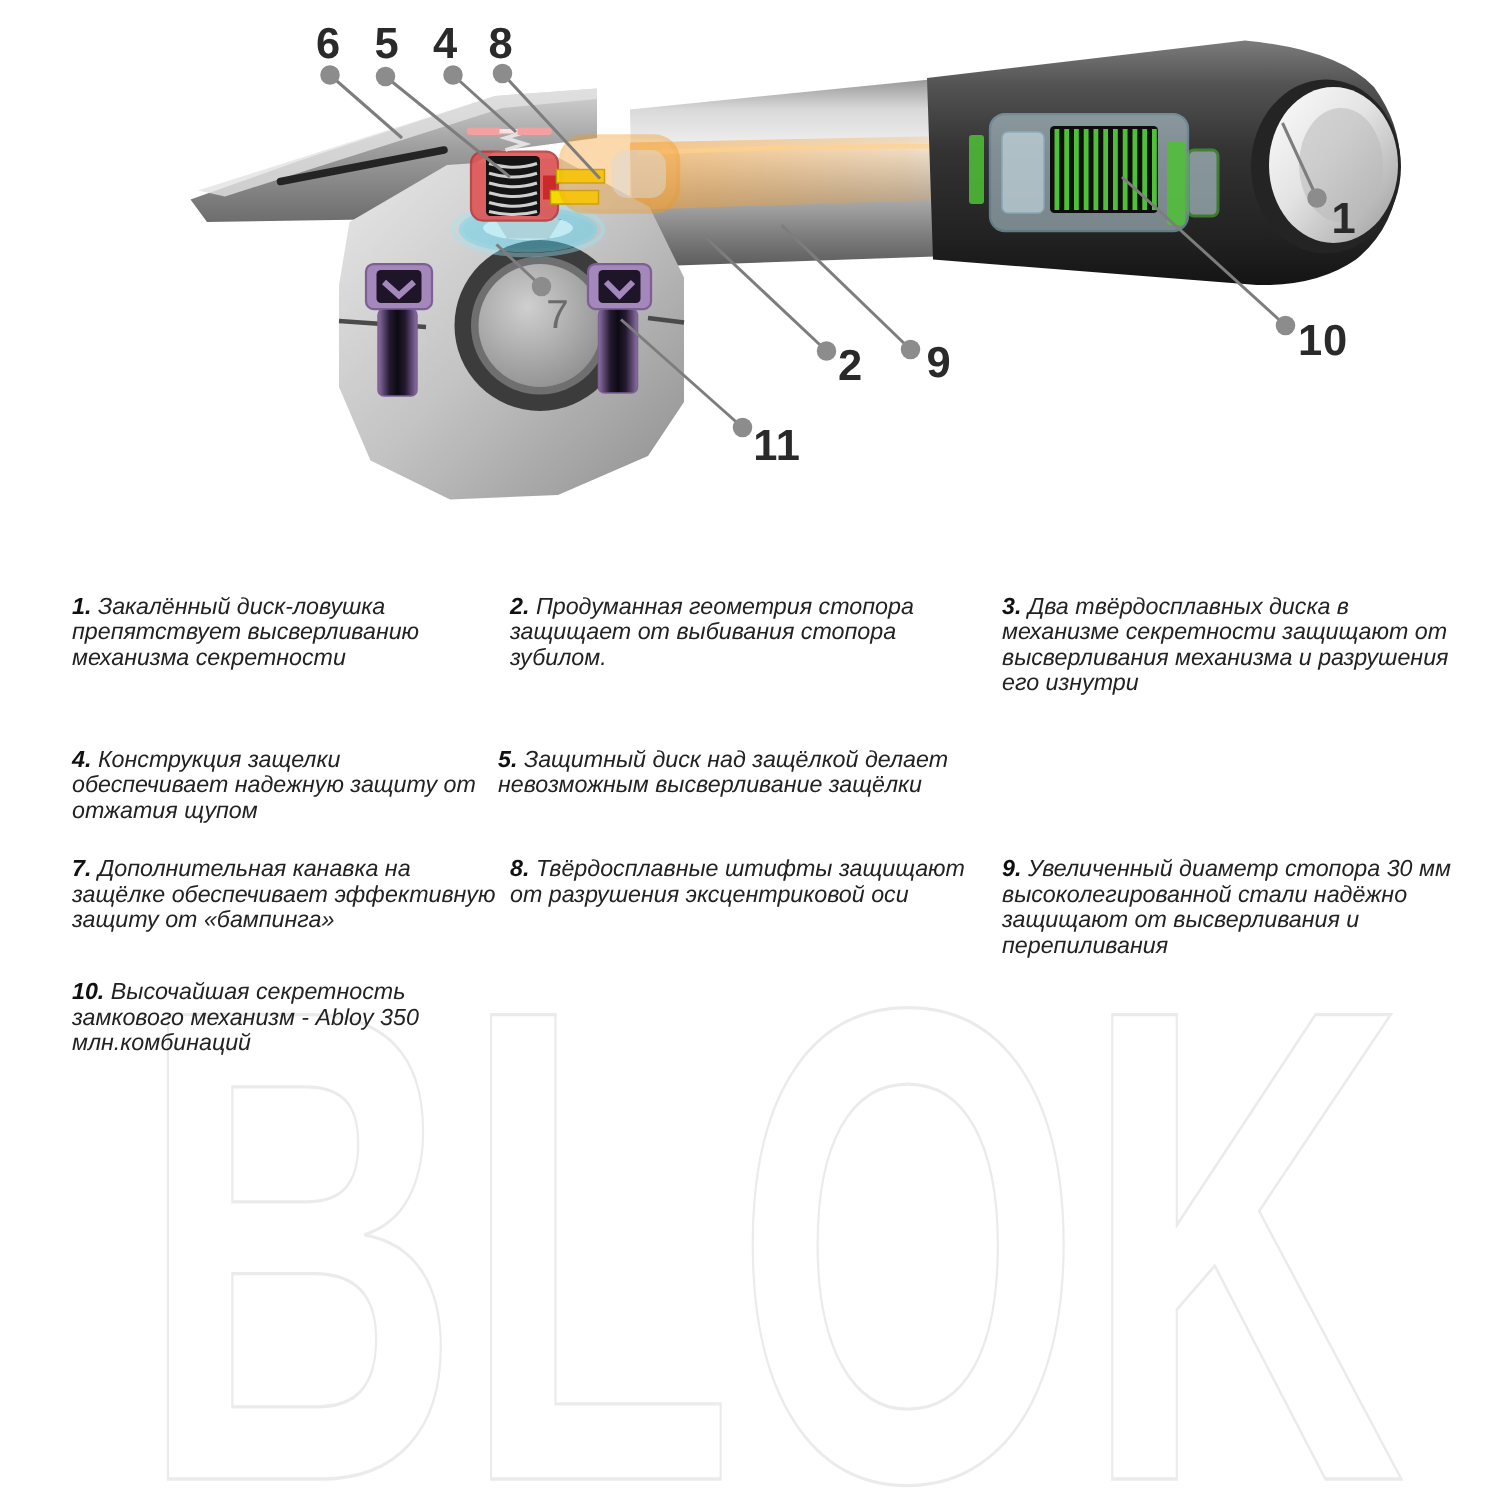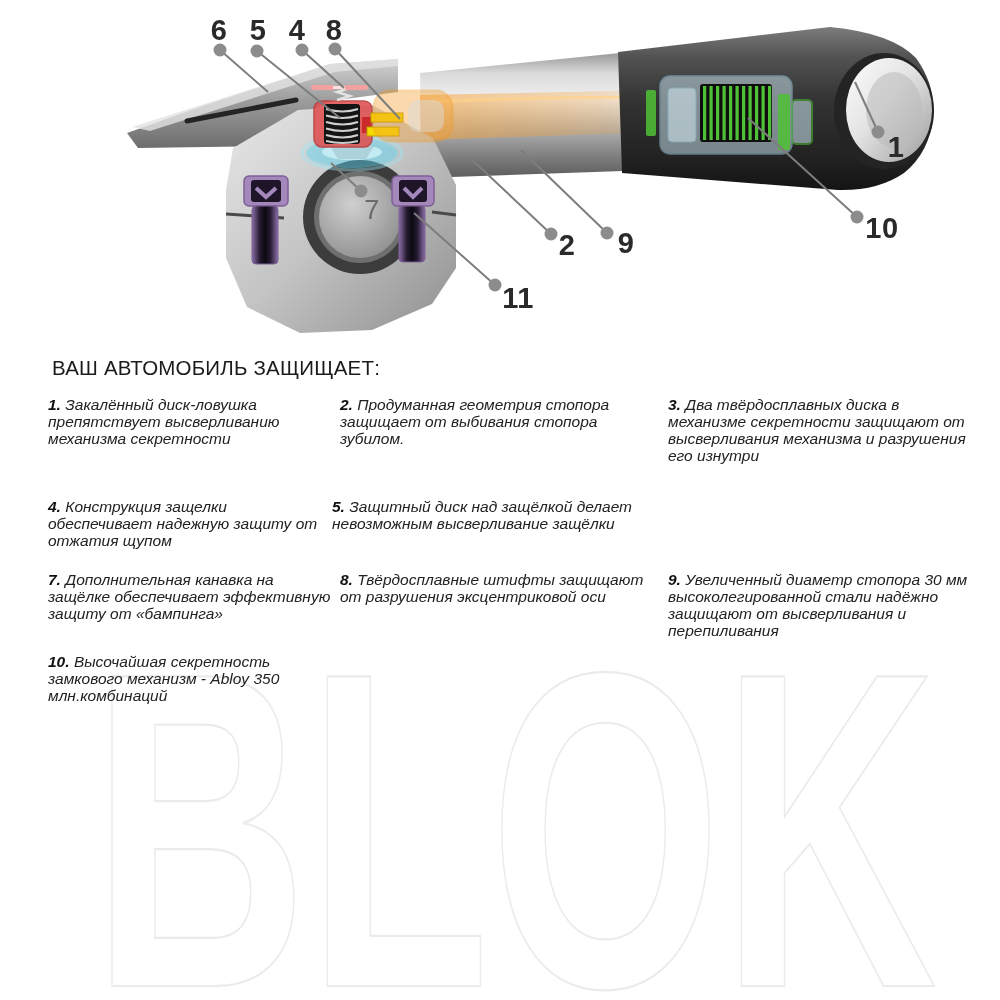--- a/index.html
+++ b/index.html
@@ -213,21 +213,20 @@
   <div class="co" style="left:258px;top:30px">5</div>
   <div class="co" style="left:297px;top:30px">4</div>
   <div class="co" style="left:334px;top:30px">8</div>
   <div class="co" style="left:896px;top:147px">1</div>
   <div class="co light" style="left:372px;top:210px">7</div>
   <div class="co" style="left:567px;top:245px">2</div>
   <div class="co" style="left:626px;top:243px">9</div>
   <div class="co" style="left:882px;top:228px">10</div>
   <div class="co" style="left:518px;top:298px">11</div>
 
-  <div class="title">ВАШ АВТОМОБИЛЬ ЗАЩИЩАЕТ:</div>
 
   <div class="feat" style="left:48px;top:396px;width:285px">
     <b>1.</b>
     <span>Закалённый диск-ловушка препятствует высверливанию механизма секретности</span>
   </div>
   <div class="feat" style="left:340px;top:396px;width:310px">
     <b>2.</b>
     <span>Продуманная геометрия стопора защищает от выбивания стопора зубилом.</span>
   </div>
   <div class="feat" style="left:668px;top:396px;width:312px">

